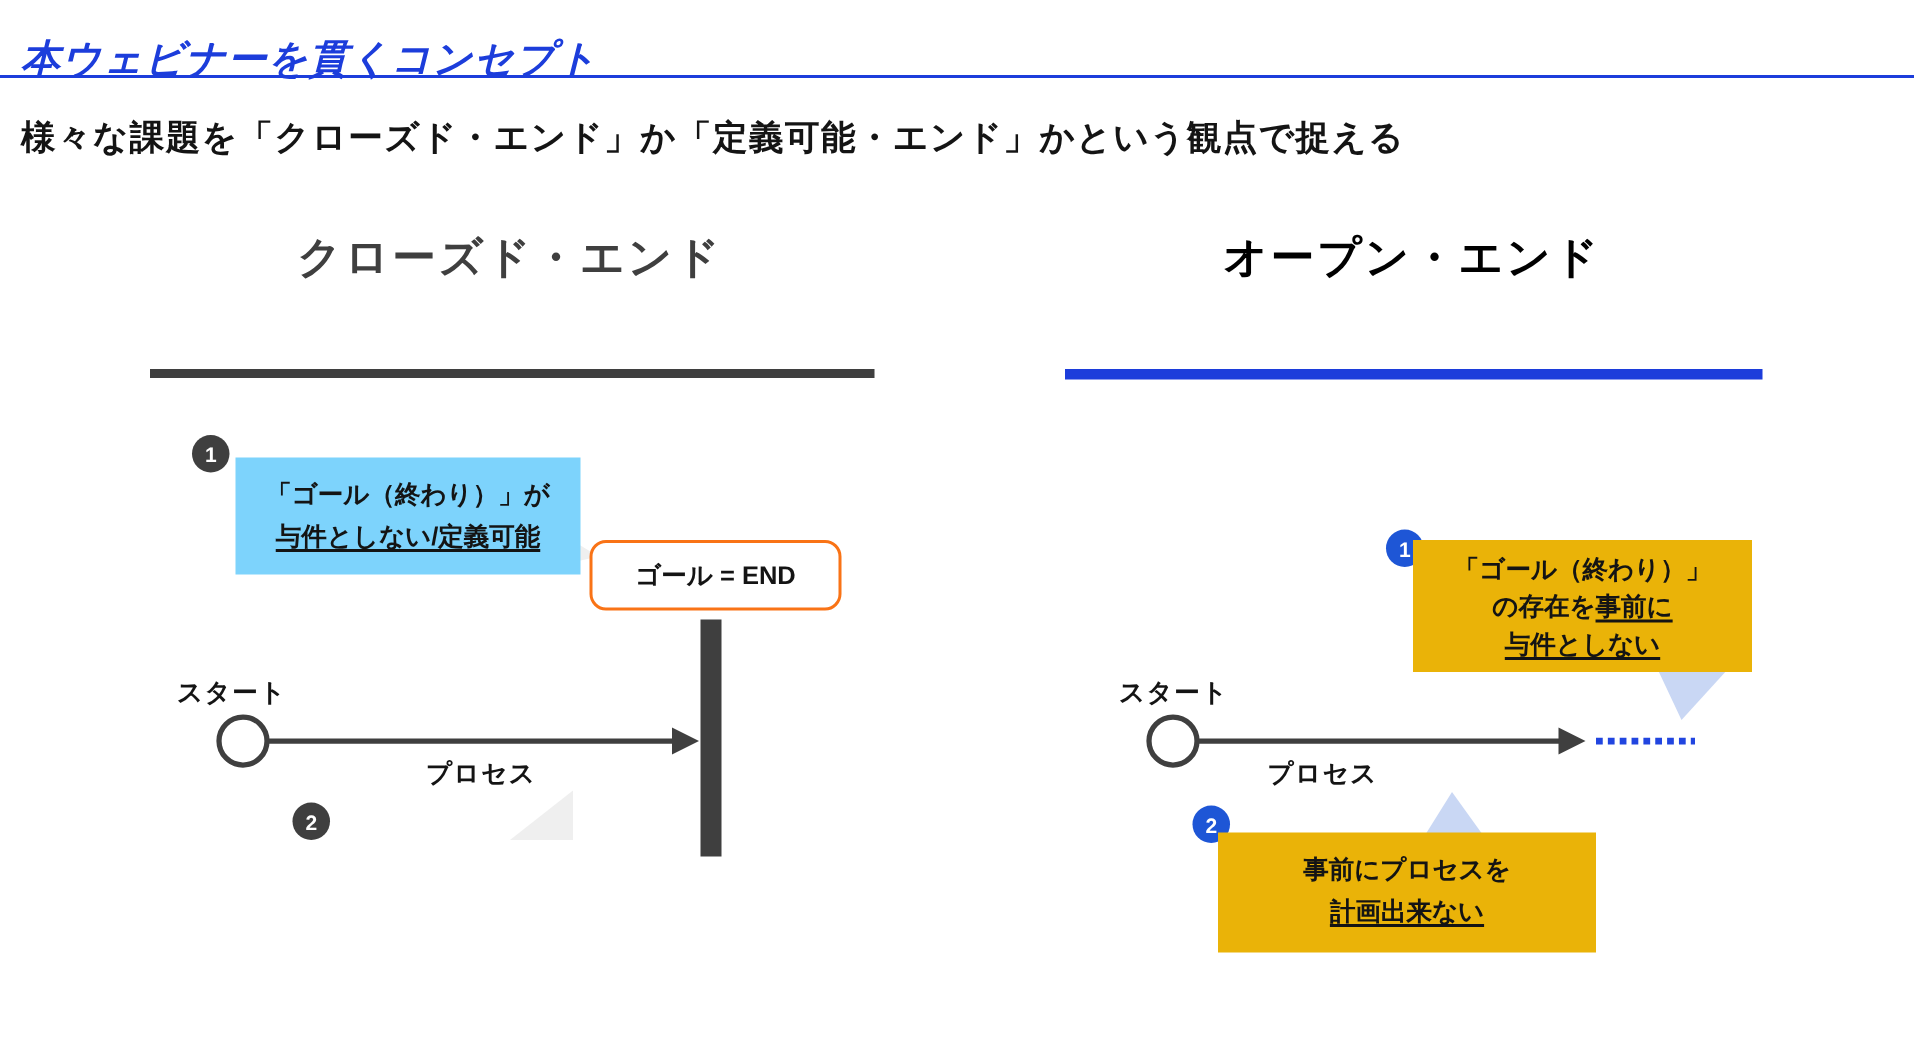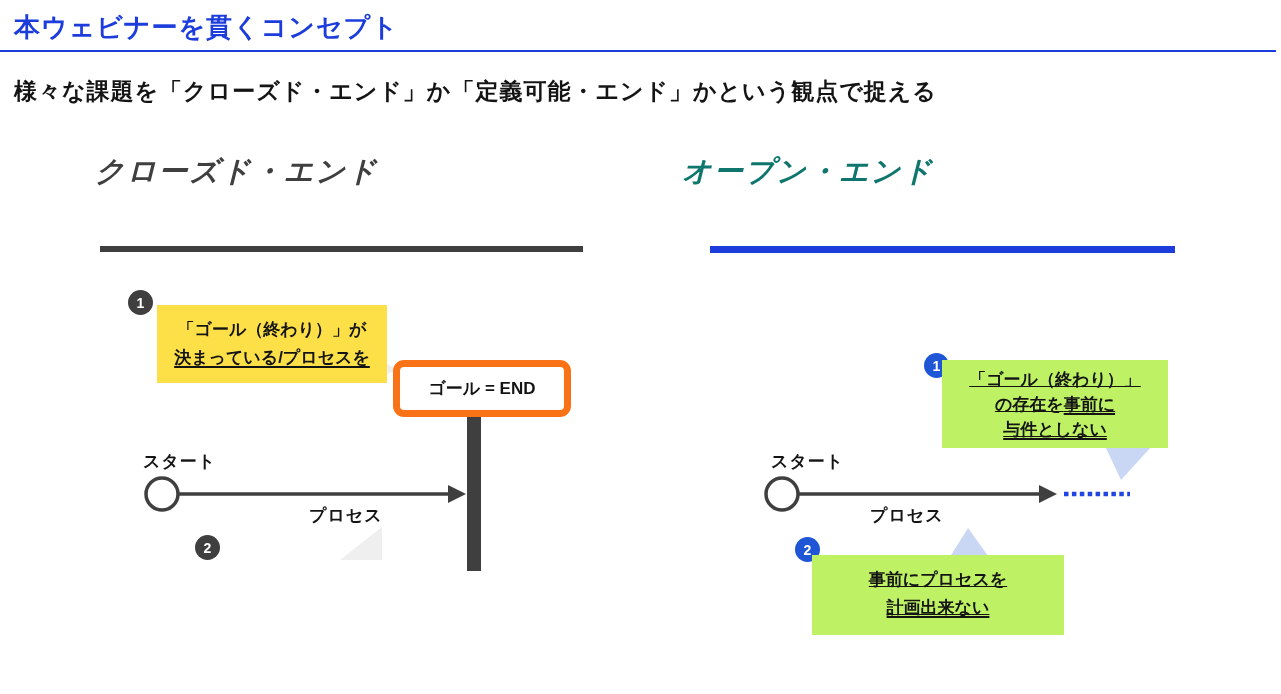--- a/index.html
+++ b/index.html
@@ -1,45 +1,45 @@
 <!DOCTYPE html>
 <html lang="ja"><head>
 <meta charset="utf-8">
 <style>
   html,body{margin:0;padding:0;background:#fff;}
   .slide{
     position:relative;width:1281px;height:694px;background:#ffffff;overflow:hidden;
     font-family:"Liberation Sans","DejaVu Sans",sans-serif;font-weight:bold;color:#141414;
   }
   
-  .title{position:absolute;left:14px;top:10px;font-size:26px;letter-spacing:1px;color:#1C3DDB;}
+  .title{position:absolute;left:14px;top:22px;font-size:26px;letter-spacing:1px;color:#1C3DDB;font-style:italic;}
   .title-rule{position:absolute;left:0;top:50px;width:1276px;height:2px;background:#1C3DDB;}
   .subtitle{position:absolute;left:14px;top:76px;font-size:23px;letter-spacing:1px;color:#141414;}
   
-  .col-head{position:absolute;top:152px;text-align:left;font-style:italic;}
+  .col-head{position:absolute;top:152px;text-align:center;}
   .col-head .ja{font-size:29px;letter-spacing:2px;display:block;}
   .col-head .en{font-size:21px;display:block;margin-top:6px;}
   .col-head.closed{left:95px;width:490px;color:#3F3F3F;}
-  .col-head.open{left:682px;width:475px;color:#0f766e;}
+  .col-head.open{left:704px;width:475px;color:#000000;}
   .head-bar{position:absolute;top:246px;}
   .head-bar.closed{left:100px;width:483px;height:6px;background:#3F3F3F;}
   .head-bar.open{left:710px;width:465px;height:7px;background:#1C3DDB;}
   
   .svg-layer{position:absolute;left:0;top:0;width:1281px;height:694px;}
   .badge{position:absolute;width:25px;height:25px;border-radius:50%;color:#fff;
          font-size:14px;display:flex;align-items:center;justify-content:center;}
   .badge.dark{background:#3F3F3F;}
   .badge.blue{background:#1E56D6;}
   .bubble{position:absolute;text-align:center;font-size:17px;}
-  .bubble.gray{background:#fde047;color:#141414;}
-  .bubble.blue{background:#bef264;color:#141414;text-decoration:underline;}
+  .bubble.gray{background:#7dd3fc;color:#141414;}
+  .bubble.blue{background:#eab308;color:#141414;}
   .bubble u{text-decoration:underline;text-decoration-thickness:1.5px;text-underline-offset:3px;}
-  .lbl{position:absolute;font-size:17px;color:#141414;letter-spacing:1px;margin-left:25px;}
+  .lbl{position:absolute;font-size:17px;color:#141414;letter-spacing:1px;}
   .goal-box{position:absolute;left:393px;top:360px;width:164px;height:43px;background:#fff;
-            border:7px solid #f97316;border-radius:11px;display:flex;align-items:center;
+            border:2px solid #f97316;border-radius:11px;display:flex;align-items:center;
             justify-content:center;font-size:17px;color:#141414;}
   
   .cb1{left:157px;top:305px;width:230px;height:78px;line-height:28px;padding-top:11px;box-sizing:content-box;height:67px;}
   .cb2{left:208px;top:553px;width:224px;height:70px;line-height:28px;padding-top:12px;}
   .ob1{left:942px;top:360px;width:226px;height:81px;line-height:25px;padding-top:7px;}
   .ob2{left:812px;top:555px;width:252px;height:69px;line-height:28px;padding-top:11px;}
 </style>
 </head>
 <body>
 
@@ -71,21 +71,21 @@
     <polygon points="948,560 991,560 968,528" fill="#C9D7F4"></polygon>
     <circle cx="782" cy="494" r="16" fill="#fff" stroke="#3F3F3F" stroke-width="3.5"></circle>
     <line x1="799" y1="494" x2="1040" y2="494" stroke="#3F3F3F" stroke-width="3.5"></line>
     <polygon points="1039,485 1057,494 1039,503" fill="#3F3F3F"></polygon>
     <line x1="1064" y1="494" x2="1130" y2="494" stroke="#2145E0" stroke-width="4.5" stroke-dasharray="4.5 3.4"></line>
   </svg>
 
   <div class="badge dark" style="left:128px;top:290px;">1</div>
   <div class="bubble gray cb1">
     <span>「ゴール（終わり）」が</span><br>
-    <u>決まっている/プロセスを</u>
+    <u>与件としない/定義可能</u>
   </div>
   <div class="goal-box">ゴール = END</div>
   <div class="lbl" style="left:118px;top:450px;">スタート</div>
   <div class="lbl" style="left:284px;top:504px;">プロセス</div>
   <div class="badge dark" style="left:195px;top:535px;">2</div>
 
   <div class="badge blue" style="left:924px;top:353px;">1</div>
   <div class="bubble blue ob1">
     <span>「ゴール（終わり）」</span><br>
     <span>の存在を</span><u>事前に</u><br>

